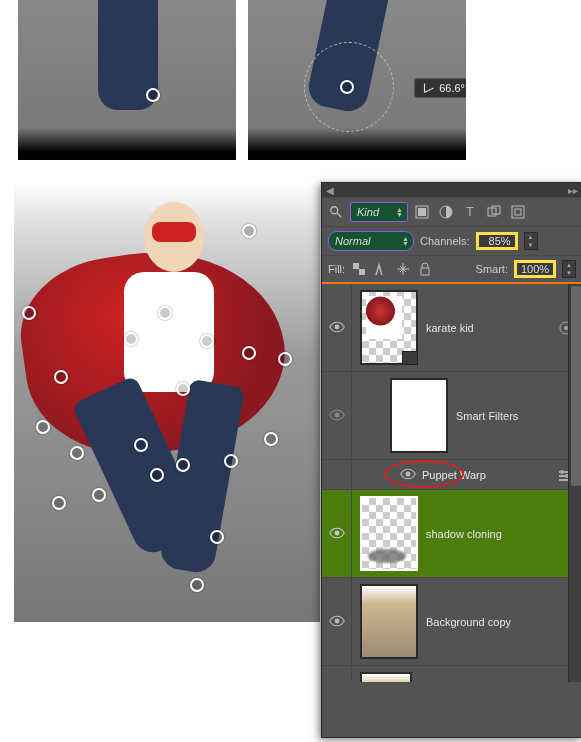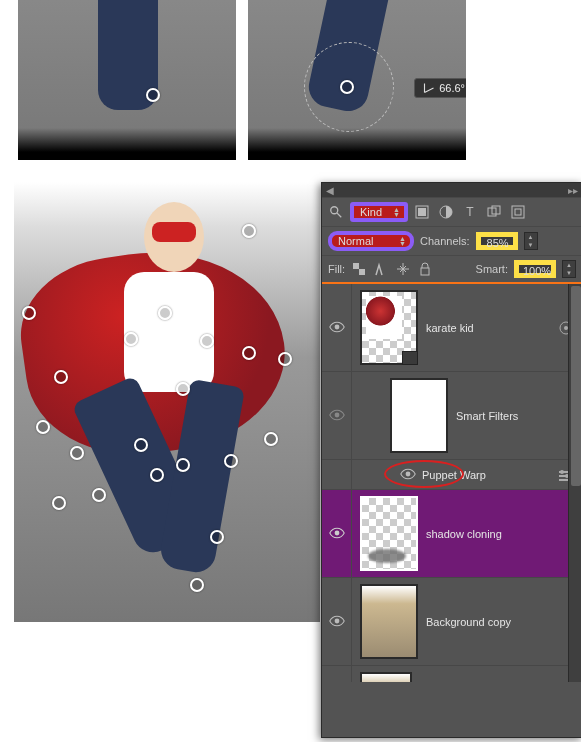--- a/index.html
+++ b/index.html
@@ -148,30 +148,31 @@
     .panel-topbar .dot { font-size: 10px; color: #999; }
 
     .filter-row, .blend-row, .lock-row {
       display: flex;
       align-items: center;
       padding: 4px 6px;
       gap: 6px;
       border-top: 1px solid #484848;
     }
     .select-box {
-      background: #b91c1c;
-      border: 4px solid #8b5cf6;
+      background: #14532d;
+      border: 1px solid #8b5cf6;
       border-radius: 3px;
       height: 20px;
       display: flex;
       align-items: center;
       padding: 0 6px;
       color: #ddd;
       font-size: 11px;
       position: relative;
+      font-style: italic;
     }
     .select-box .arrows {
       position: absolute;
       right: 4px;
       font-size: 7px;
       line-height: 5px;
       color: #bbb;
       display: flex;
       flex-direction: column;
     }
@@ -184,21 +185,21 @@
       width: 16px;
       height: 16px;
       display: flex;
       align-items: center;
       justify-content: center;
       color: #bbb;
       font-size: 12px;
     }
     .num-input {
       background: #3a3a3a;
-      border: 5px solid #fde047;
+      border: 3px solid #fde047;
       color: #ddd;
       width: 42px;
       height: 18px;
       text-align: right;
       padding: 0 4px;
       font-size: 11px;
     }
     .stepper {
       width: 14px;
       height: 18px;
@@ -218,21 +219,21 @@
       height: 400px;
       overflow: hidden;
       position: relative;
     }
     .layer-row {
       display: flex;
       align-items: center;
       border-bottom: 1px solid #474747;
       position: relative;
     }
-    .layer-row.selected { background: #701a75; }
+    .layer-row.selected { background: #4d7c0f; }
     .layer-row.filter-label { height: 30px; }
     .vis-col {
       width: 30px;
       display: flex;
       align-items: center;
       justify-content: center;
       border-right: 1px solid #474747;
       align-self: stretch;
     }
     .eye-icon svg { width: 16px; height: 12px; }

